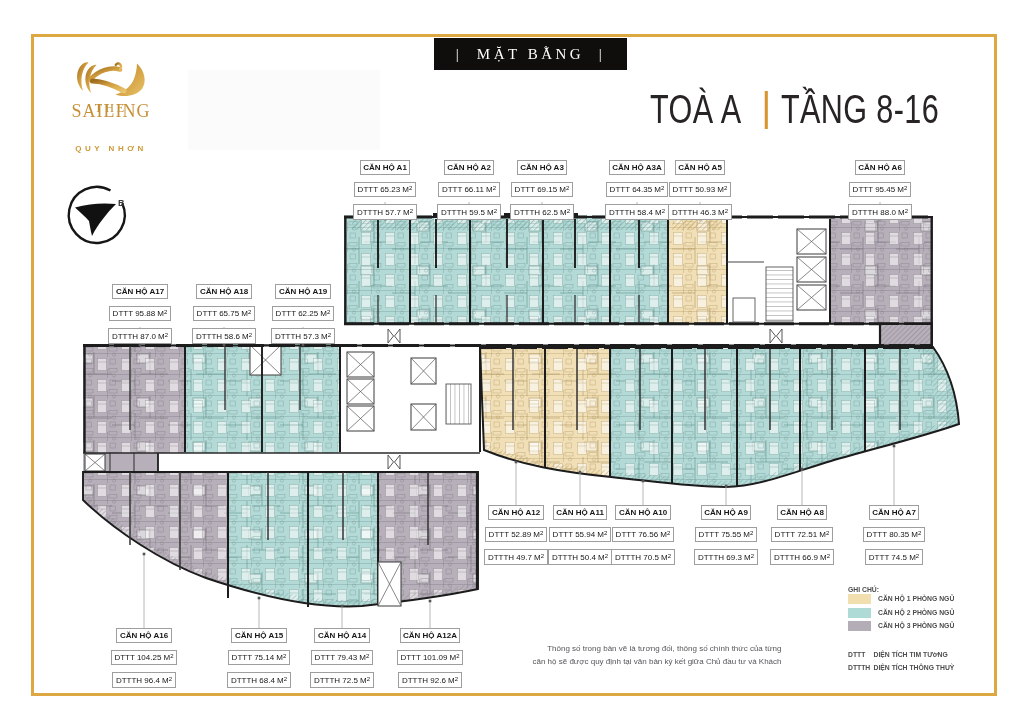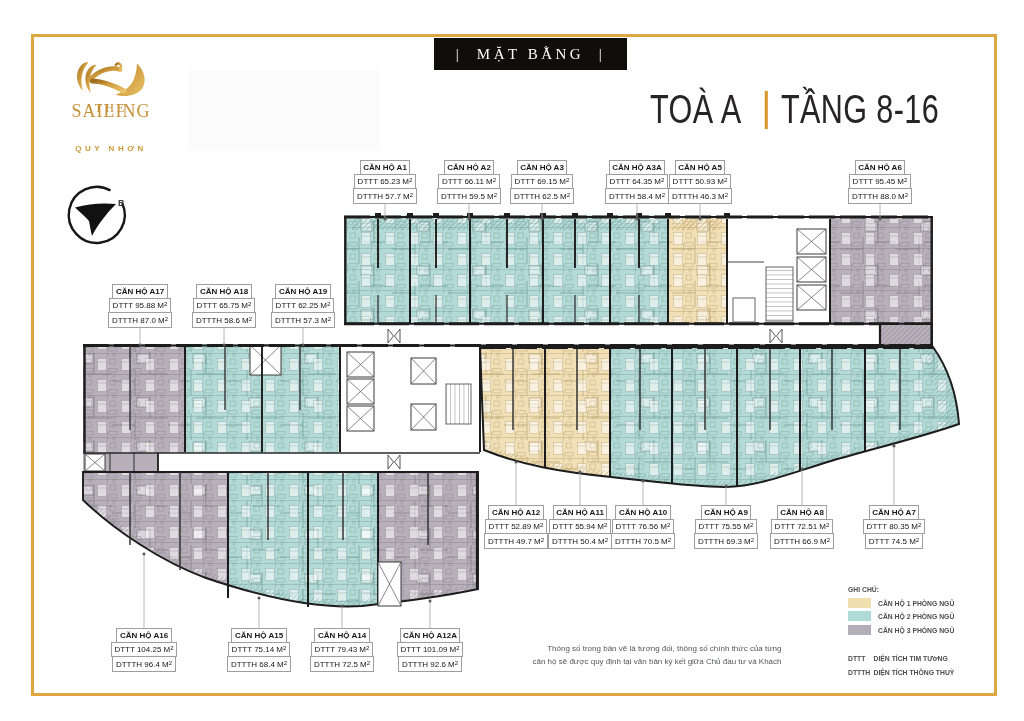--- a/index.html
+++ b/index.html
@@ -5,27 +5,27 @@
 body{position:relative;width:1024px;height:721px;overflow:hidden;background:#fff;font-family:"Liberation Sans",sans-serif}
 .frame{position:absolute;left:31px;top:34px;width:966px;height:662px;border:3px solid #dda741;box-sizing:border-box}
 .wm{position:absolute;left:188px;top:70px;width:192px;height:80px;background:#fbfbfb}
 .badge{position:absolute;left:434px;top:38px;width:193px;height:32px;background:#0f0e0c;color:#fefefe;font-family:"Liberation Serif",serif;font-size:15px;letter-spacing:3.5px;line-height:33px;text-align:center;z-index:9}
 .the{position:absolute;left:41px;top:101px;width:140px;text-align:center;font-family:"Liberation Serif",serif;font-size:12px;letter-spacing:3px;color:#bf8c33;z-index:9}
 .sailing{position:absolute;left:26px;top:101px;width:170px;text-align:center;font-family:"Liberation Serif",serif;font-size:18px;letter-spacing:1px;color:#c69138;z-index:9}
 .quy{position:absolute;left:41px;top:144px;width:140px;text-align:center;font-size:8px;font-weight:bold;letter-spacing:3.5px;color:#cd9a39;z-index:9}
 .title{position:absolute;left:650px;top:87px;font-size:40px;color:#282425;white-space:nowrap;z-index:9;transform:scaleX(0.765);transform-origin:0 0;letter-spacing:0.5px}
 .title .bar{display:inline-block;width:4.5px;height:38px;background:#d8952d;vertical-align:-6px;margin:0 17px 0 30px}
 .u{position:absolute;z-index:8;text-align:center;font-size:8px;line-height:11.7px;color:#161616;width:120px}
-.u div{display:table;margin:-1px auto 0;border:1px solid #9e9e9e;background:#fff;padding:0.5px 2.5px;white-space:nowrap}
+.u div{display:table;margin:-1px auto 8px;border:1px solid #9e9e9e;background:#fff;padding:0.5px 2.5px;white-space:nowrap}
 .u div.t{font-weight:bold;margin-top:0}
 .u sup{font-size:6px;vertical-align:2px}
 .legend{position:absolute;left:848px;top:585px;z-index:9;font-size:8px;color:#4c4c4e;font-weight:bold}
 .legend .hd{margin-bottom:0}
 .tx{display:inline-block;transform:scaleX(0.85);transform-origin:0 50%;white-space:nowrap}
-.lr{display:flex;align-items:flex-end;height:13.5px}
+.lr{display:flex;align-items:flex-start;height:13.5px}
 .sw{display:inline-block;width:23px;height:10px;margin-right:7px}
 .lk{display:inline-block;width:30px}
 .disc{position:absolute;left:657px;top:642px;white-space:nowrap;text-align:right;z-index:9;font-size:8px;line-height:13.2px;color:#55565a;transform:translateX(-50%)}
 </style></head>
 <body>
 <div class="frame"></div>
 <div class="wm"></div>
 <div class="badge">|&nbsp; MẶT BẰNG &nbsp;|</div>
 <div class="the">THE</div>
 <div class="sailing">SAILING</div>

